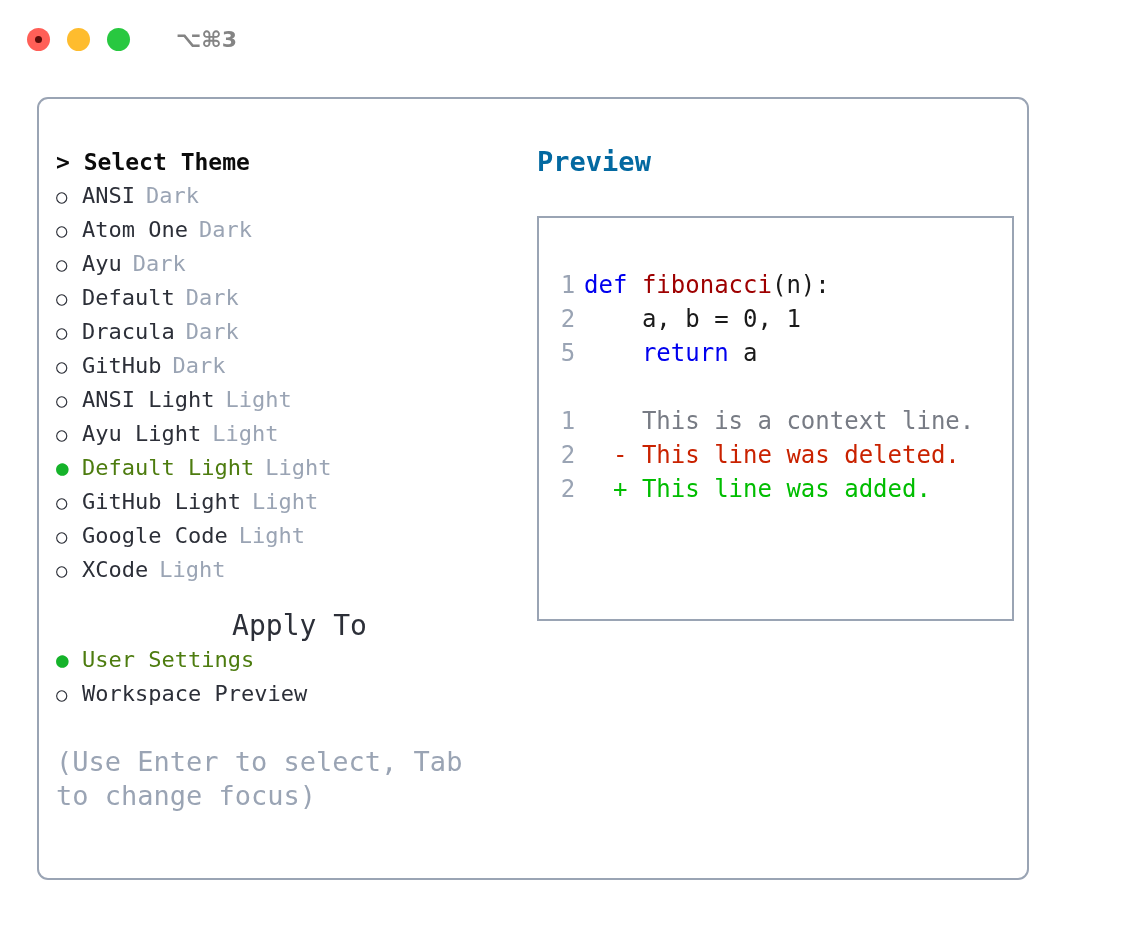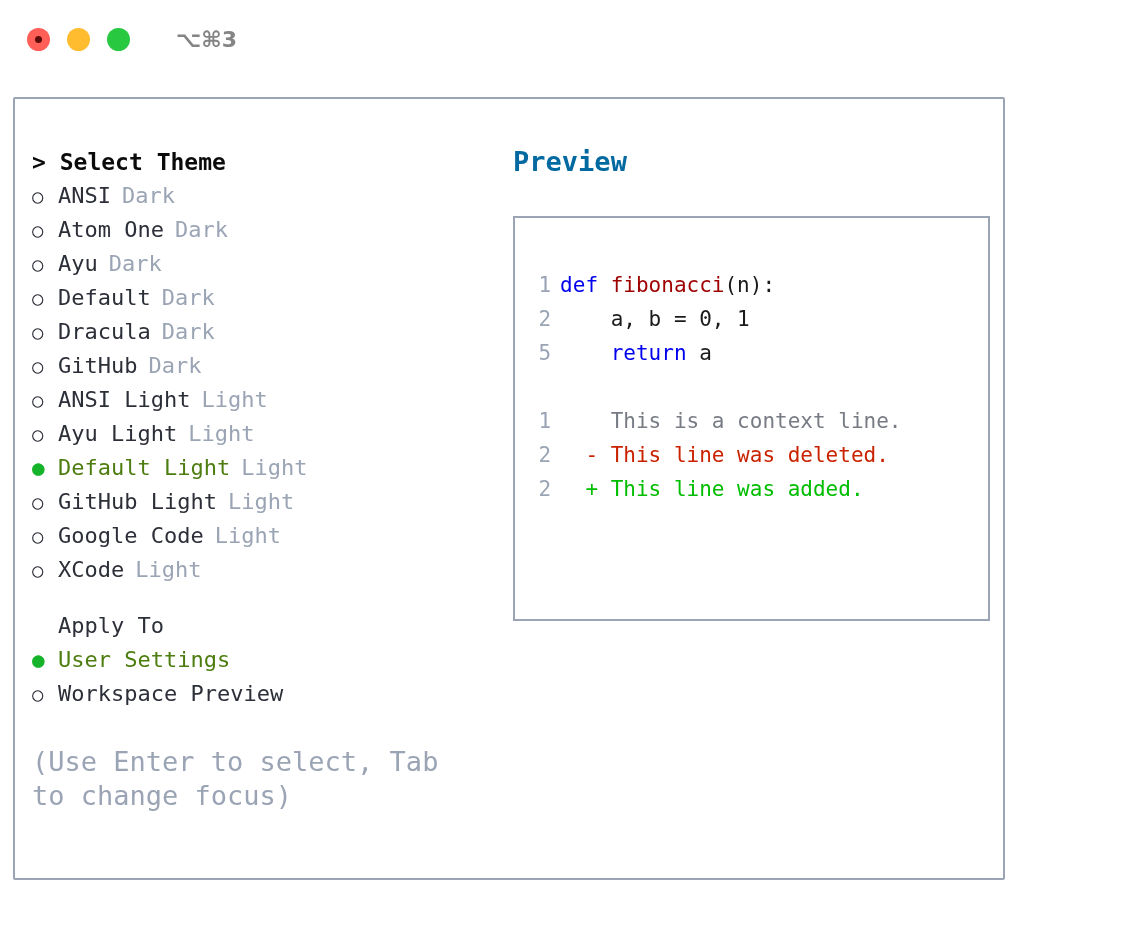--- a/index.html
+++ b/index.html
@@ -54,26 +54,26 @@
     font-size: 22px;
     font-weight: bold;
     color: #848484;
     letter-spacing: 0px;
     font-family: "DejaVu Sans", "Liberation Sans", sans-serif;
   }
 
   
   .card {
     position: absolute;
-    left: 13px;
+    left: 37px;
     top: 97px;
     width: 992px;
     height: 783px;
     border: 2px solid #9aa4b4;
-    border-radius: 2px;
+    border-radius: 11px;
     box-sizing: border-box;
     background: #ffffff;
     padding-left: 40px;
   }
 
   .columns {
     position: absolute;
     left: 0; top: 0;
     width: 100%; height: 100%;
     display: flex;
@@ -112,24 +112,25 @@
   .opt .label { color: #2c2f38; }
   .opt .cat {
     color: #9aa4b4;
     margin-left: 11px;
   }
   .opt.selected .label { color: #4d7c0f; }
 
   .group-header {
     display: flex;
     align-items: baseline;
-    font-size: 22px;
+    font-size: 28px;
     line-height: 34px;
     white-space: pre;
     color: #2c2f38;
+    justify-content: center;
   }
   .group-header .marker { width: 26px; flex: 0 0 26px; }
 
   .spacer-20 { height: 22px; }
 
   .hint {
     margin-top: 34px;
     font-size: 27px;
     line-height: 34px;
     color: #9aa4b4;
@@ -154,21 +155,21 @@
     margin: 37px 0 0 20px;
     width: 477px;
     height: 405px;
     border: 2px solid #9aa4b4;
     box-sizing: border-box;
     background: #ffffff;
     padding: 50px 0 0 18px;
   }
 
   .code-line {
-    font-size: 21px;
+    font-size: 24px;
     line-height: 34px;
     white-space: pre;
     color: #1a1a1a;
   }
   .ln {
     color: #9aa4b4;
     display: inline-block;
     width: 18px;
     text-align: right;
     margin-right: 9px;

